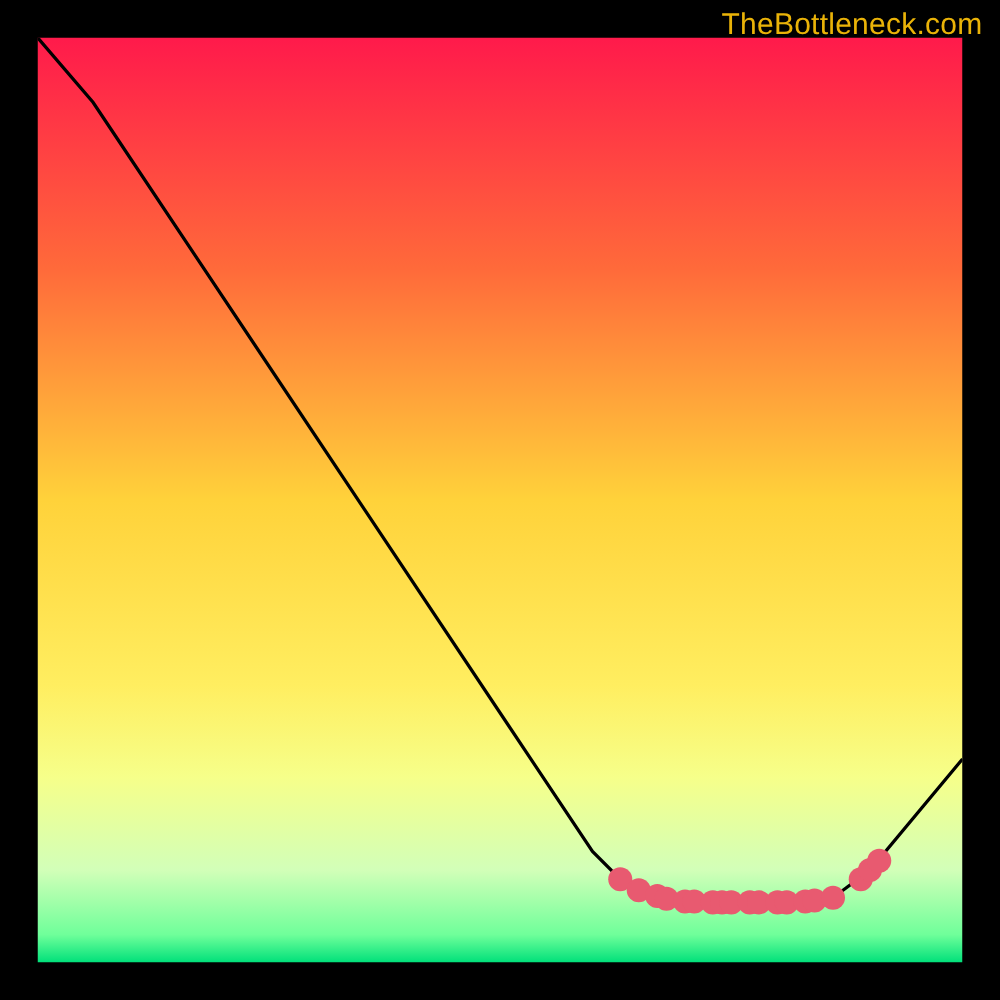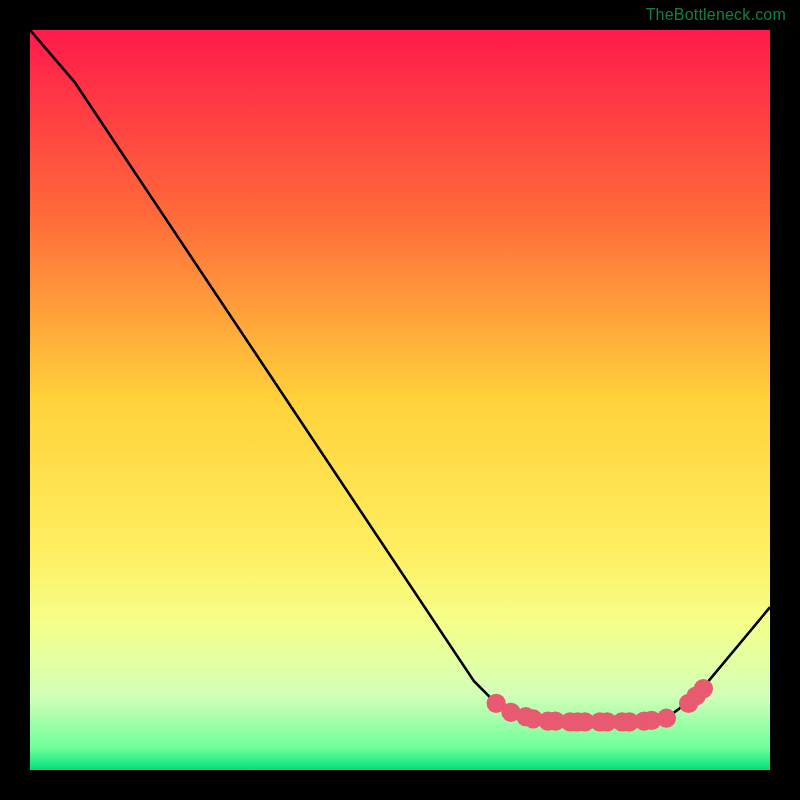--- a/index.html
+++ b/index.html
@@ -8,22 +8,22 @@
     width: 800px;
     height: 800px;
     background: #000;
     position: relative;
     font-family: Arial, Helvetica, sans-serif;
   }
   .watermark {
     position: absolute;
     top: 6px;
     right: 14px;
-    color: #15803d;
-    font-size: 16px;
+    color: #eab308;
+    font-size: 24px;
     font-weight: 400;
     letter-spacing: 0.2px;
   }
   .plot-area {
     position: absolute;
     left: 30px;
     top: 30px;
     width: 740px;
     height: 740px;
   }

